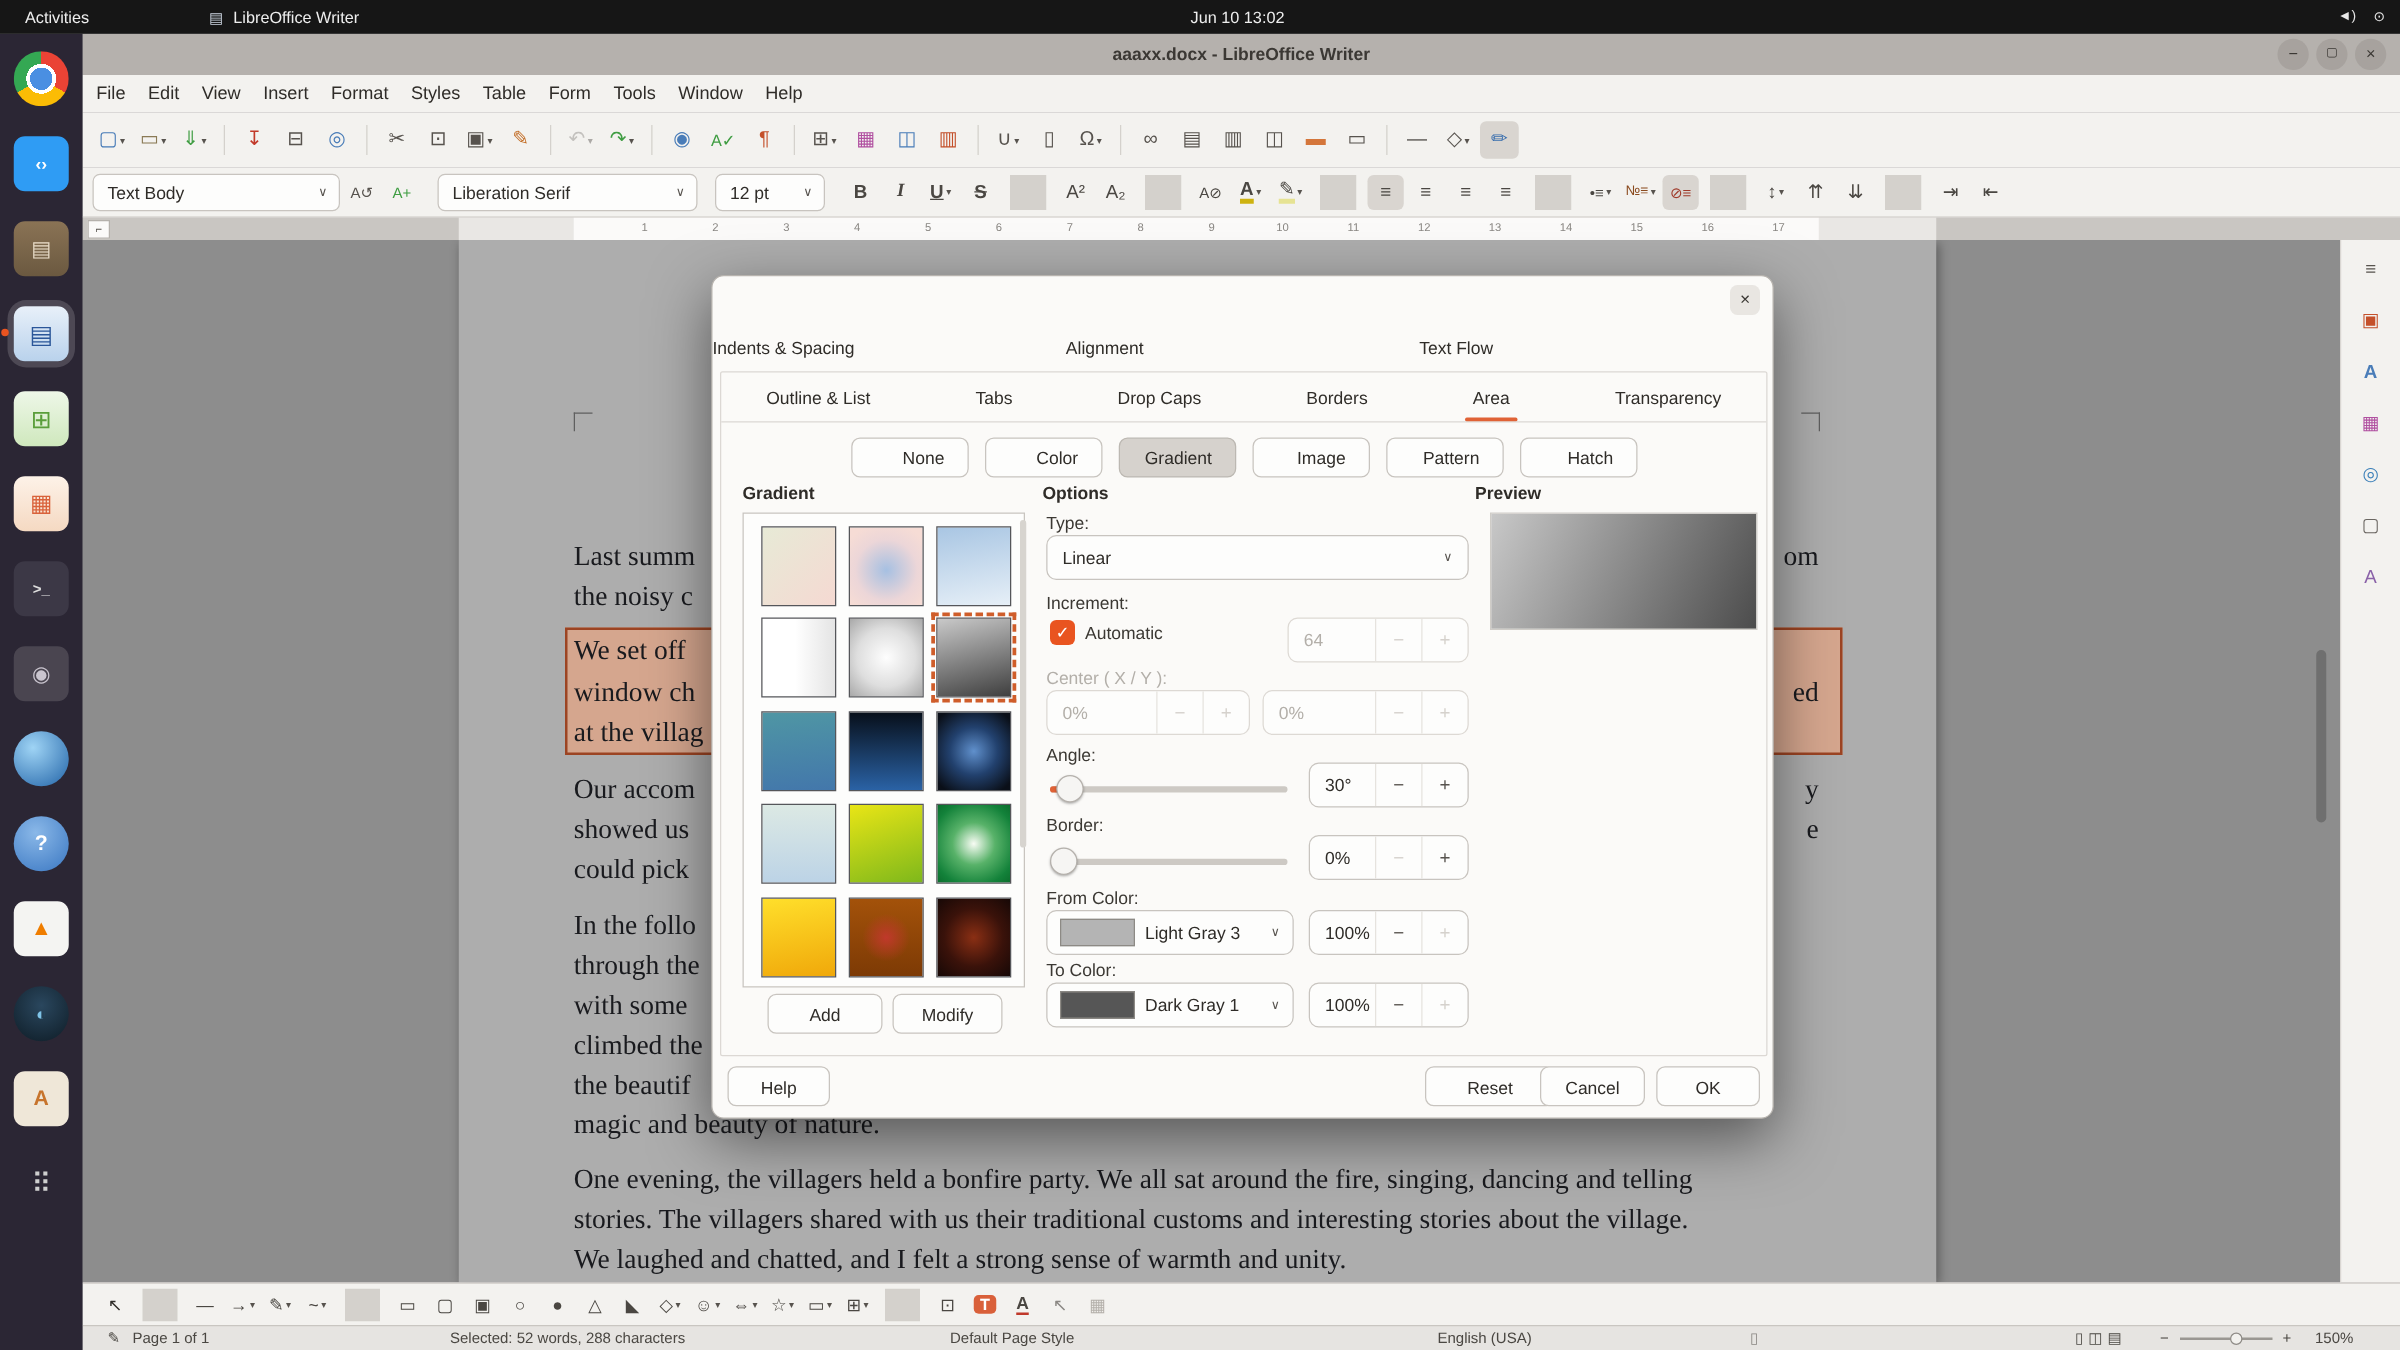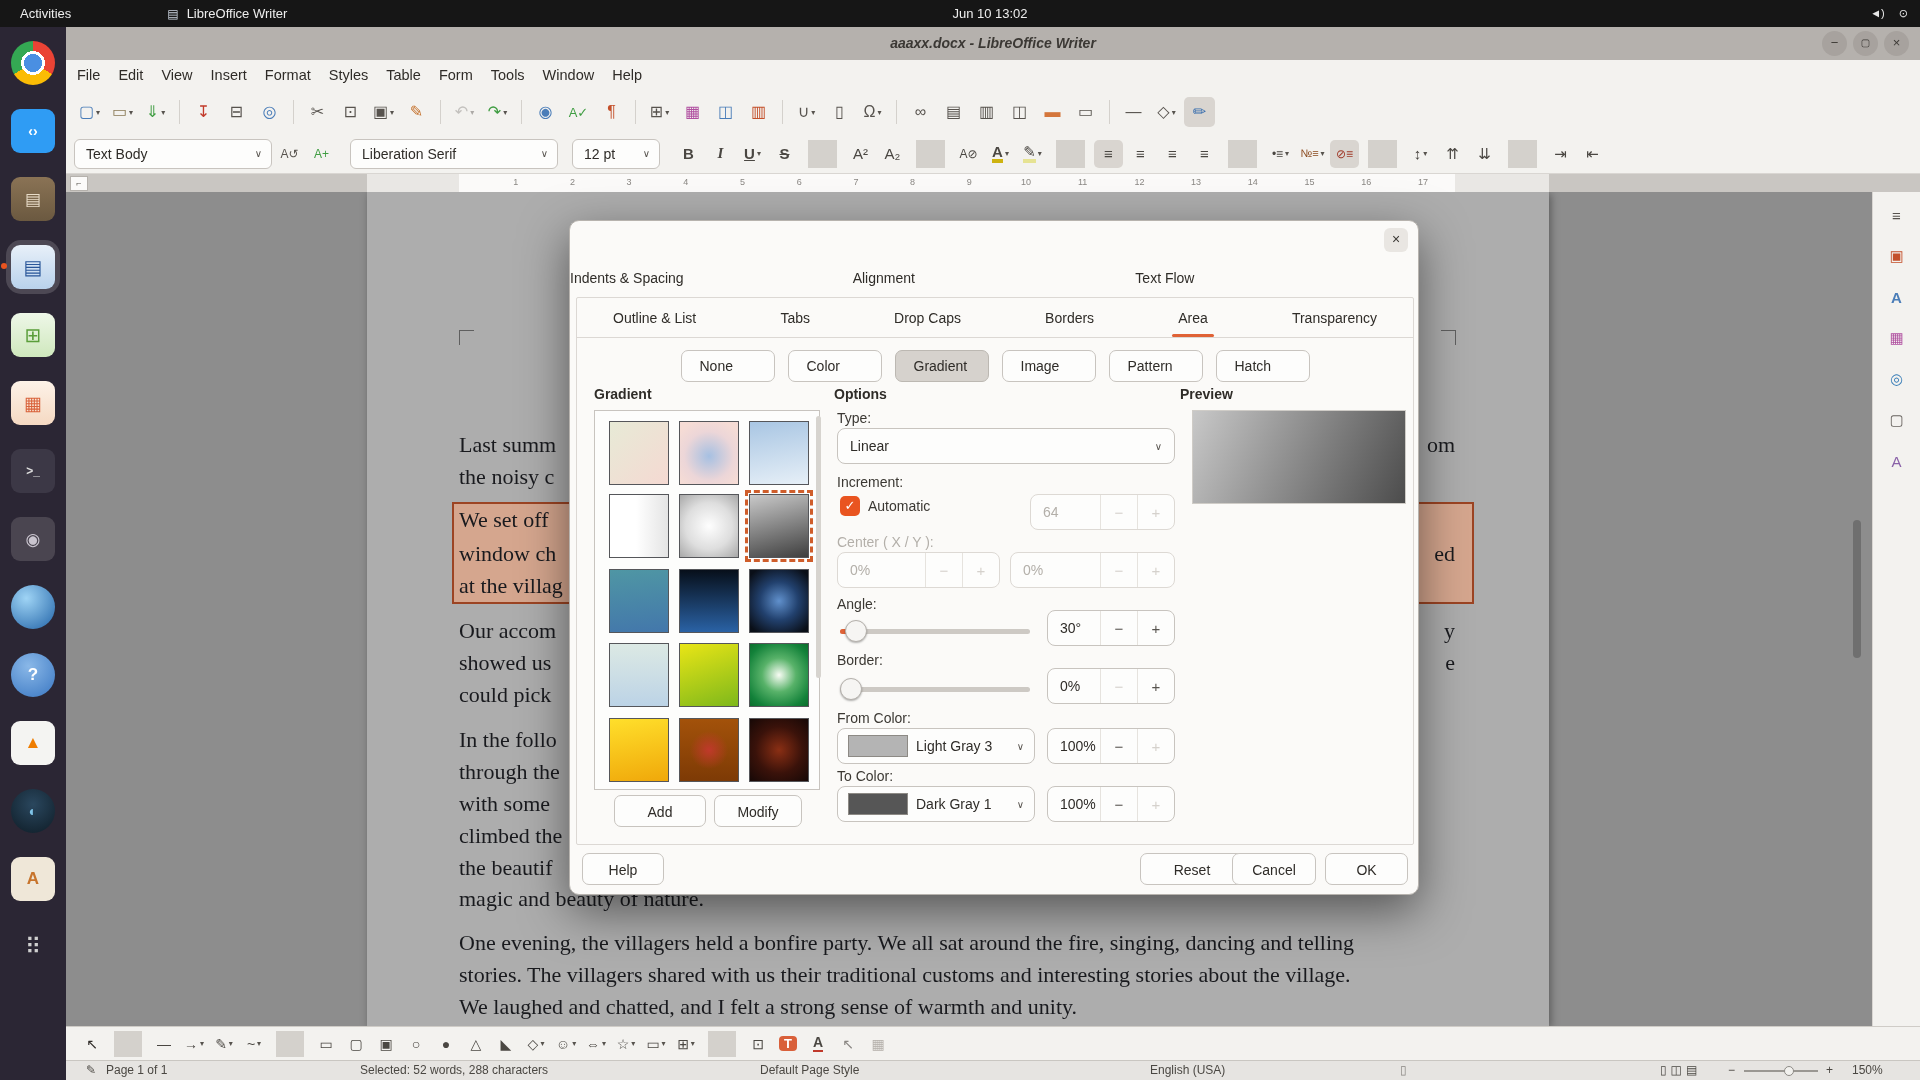--- a/index.html
+++ b/index.html
@@ -9,21 +9,21 @@
   .topbar{position:absolute;left:0;top:0;width:1920px;height:27px;background:#161616;color:#eeeeee;
           font-size:13px;display:flex;align-items:center;z-index:70;}
   .tb-activities{margin-left:20px;}
   .tb-app{display:flex;align-items:center;gap:8px;margin-left:96px;}
   .tb-appicon{color:#ccd4e0;font-size:12px;}
   .tb-clock{position:absolute;left:990px;transform:translateX(-50%);}
   .tb-right{position:absolute;right:12px;display:flex;gap:14px;font-size:11px;color:#e8e8e8;}
   
   .titlebar{position:absolute;left:66px;top:27px;width:1854px;height:33px;background:#b5b1ad;z-index:6;}
   .tb-title{position:absolute;left:50%;transform:translateX(-50%);line-height:33px;font-weight:bold;
-            font-size:14px;color:#3b3834;font-style:italic;}
+            font-size:14px;color:#3b3834;}
   .winbtn{position:absolute;top:4px;width:25px;height:25px;border-radius:50%;background:#a7a29e;
           color:#3b3834;text-align:center;line-height:24px;font-size:13px;}
   
   .menubar{position:absolute;left:66px;top:60px;width:1854px;height:30px;background:#f3f2ef;display:flex;
            align-items:center;padding-left:2px;font-size:14.5px;color:#2f2c28;z-index:6;}
   .menu-item{padding:0 9px;}
   
   .tbrow{position:absolute;left:66px;width:1854px;background:#f3f2ef;display:flex;align-items:center;z-index:6;box-sizing:border-box;}
   .std{top:90px;height:44px;padding-left:8px;gap:2px;}
   .fmt{top:134px;height:40px;padding-left:8px;gap:3px;border-bottom:1px solid #d9d6d2;}
@@ -87,21 +87,21 @@
   .dlg-close{position:absolute;right:10px;top:7px;width:24px;height:24px;border-radius:6px;background:#e9e6e2;
              text-align:center;line-height:23px;font-size:14px;color:#3b3834;}
   .tabs1{position:absolute;left:0;top:39px;width:100%;height:36px;display:flex;}
   .tabs1 .t1{flex:1;text-align:left;line-height:36px;}
   .nb{position:absolute;left:6px;top:76px;width:836px;height:546px;border:1px solid #dcd8d4;border-radius:2px;box-sizing:content-box;}
   .tabs2{position:absolute;left:0;top:0;width:100%;height:40px;display:flex;justify-content:space-between;
          padding:0 26px;border-bottom:1px solid #dcd8d4;box-sizing:border-box;}
   .t2{line-height:40px;padding:0 10px;position:relative;}
   .t2.active::after{content:"";position:absolute;left:4px;right:4px;bottom:0;height:3px;background:#e06236;border-radius:2px;}
   .fillrow{position:absolute;left:0;top:52px;width:100%;display:flex;justify-content:center;gap:13px;}
-  .fbtn{min-width:56px;padding:0 18px;height:30px;line-height:30px;text-align:left;border:1px solid #c8c4bf;
+  .fbtn{min-width:56px;padding:0 18px;height:30px;line-height:30px;text-align:right;border:1px solid #c8c4bf;
         border-radius:7px;background:#fdfdfc;}
   .fbtn.active{background:#d6d2cd;border-color:#bcb8b2;}
   .h2{position:absolute;font-weight:bold;color:#2f2c28;}
   .swpanel{position:absolute;left:17px;top:112px;width:224px;height:378px;background:#fdfdfc;
            border:1px solid #c8c4bf;overflow:hidden;}
   .sw{position:absolute;width:60px;height:64px;border:1px solid #55565a;box-sizing:border-box;}
   .sw.sel{outline:3px dashed #cf5d2a;outline-offset:1px;}
   .swthumb{position:absolute;right:2px;top:6px;width:5px;height:262px;background:#d7d4cf;border-radius:3px;}
   .pbtn{position:absolute;height:32px;line-height:32px;text-align:center;border:1px solid #c8c4bf;
         border-radius:7px;background:#fdfdfc;box-sizing:border-box;}

